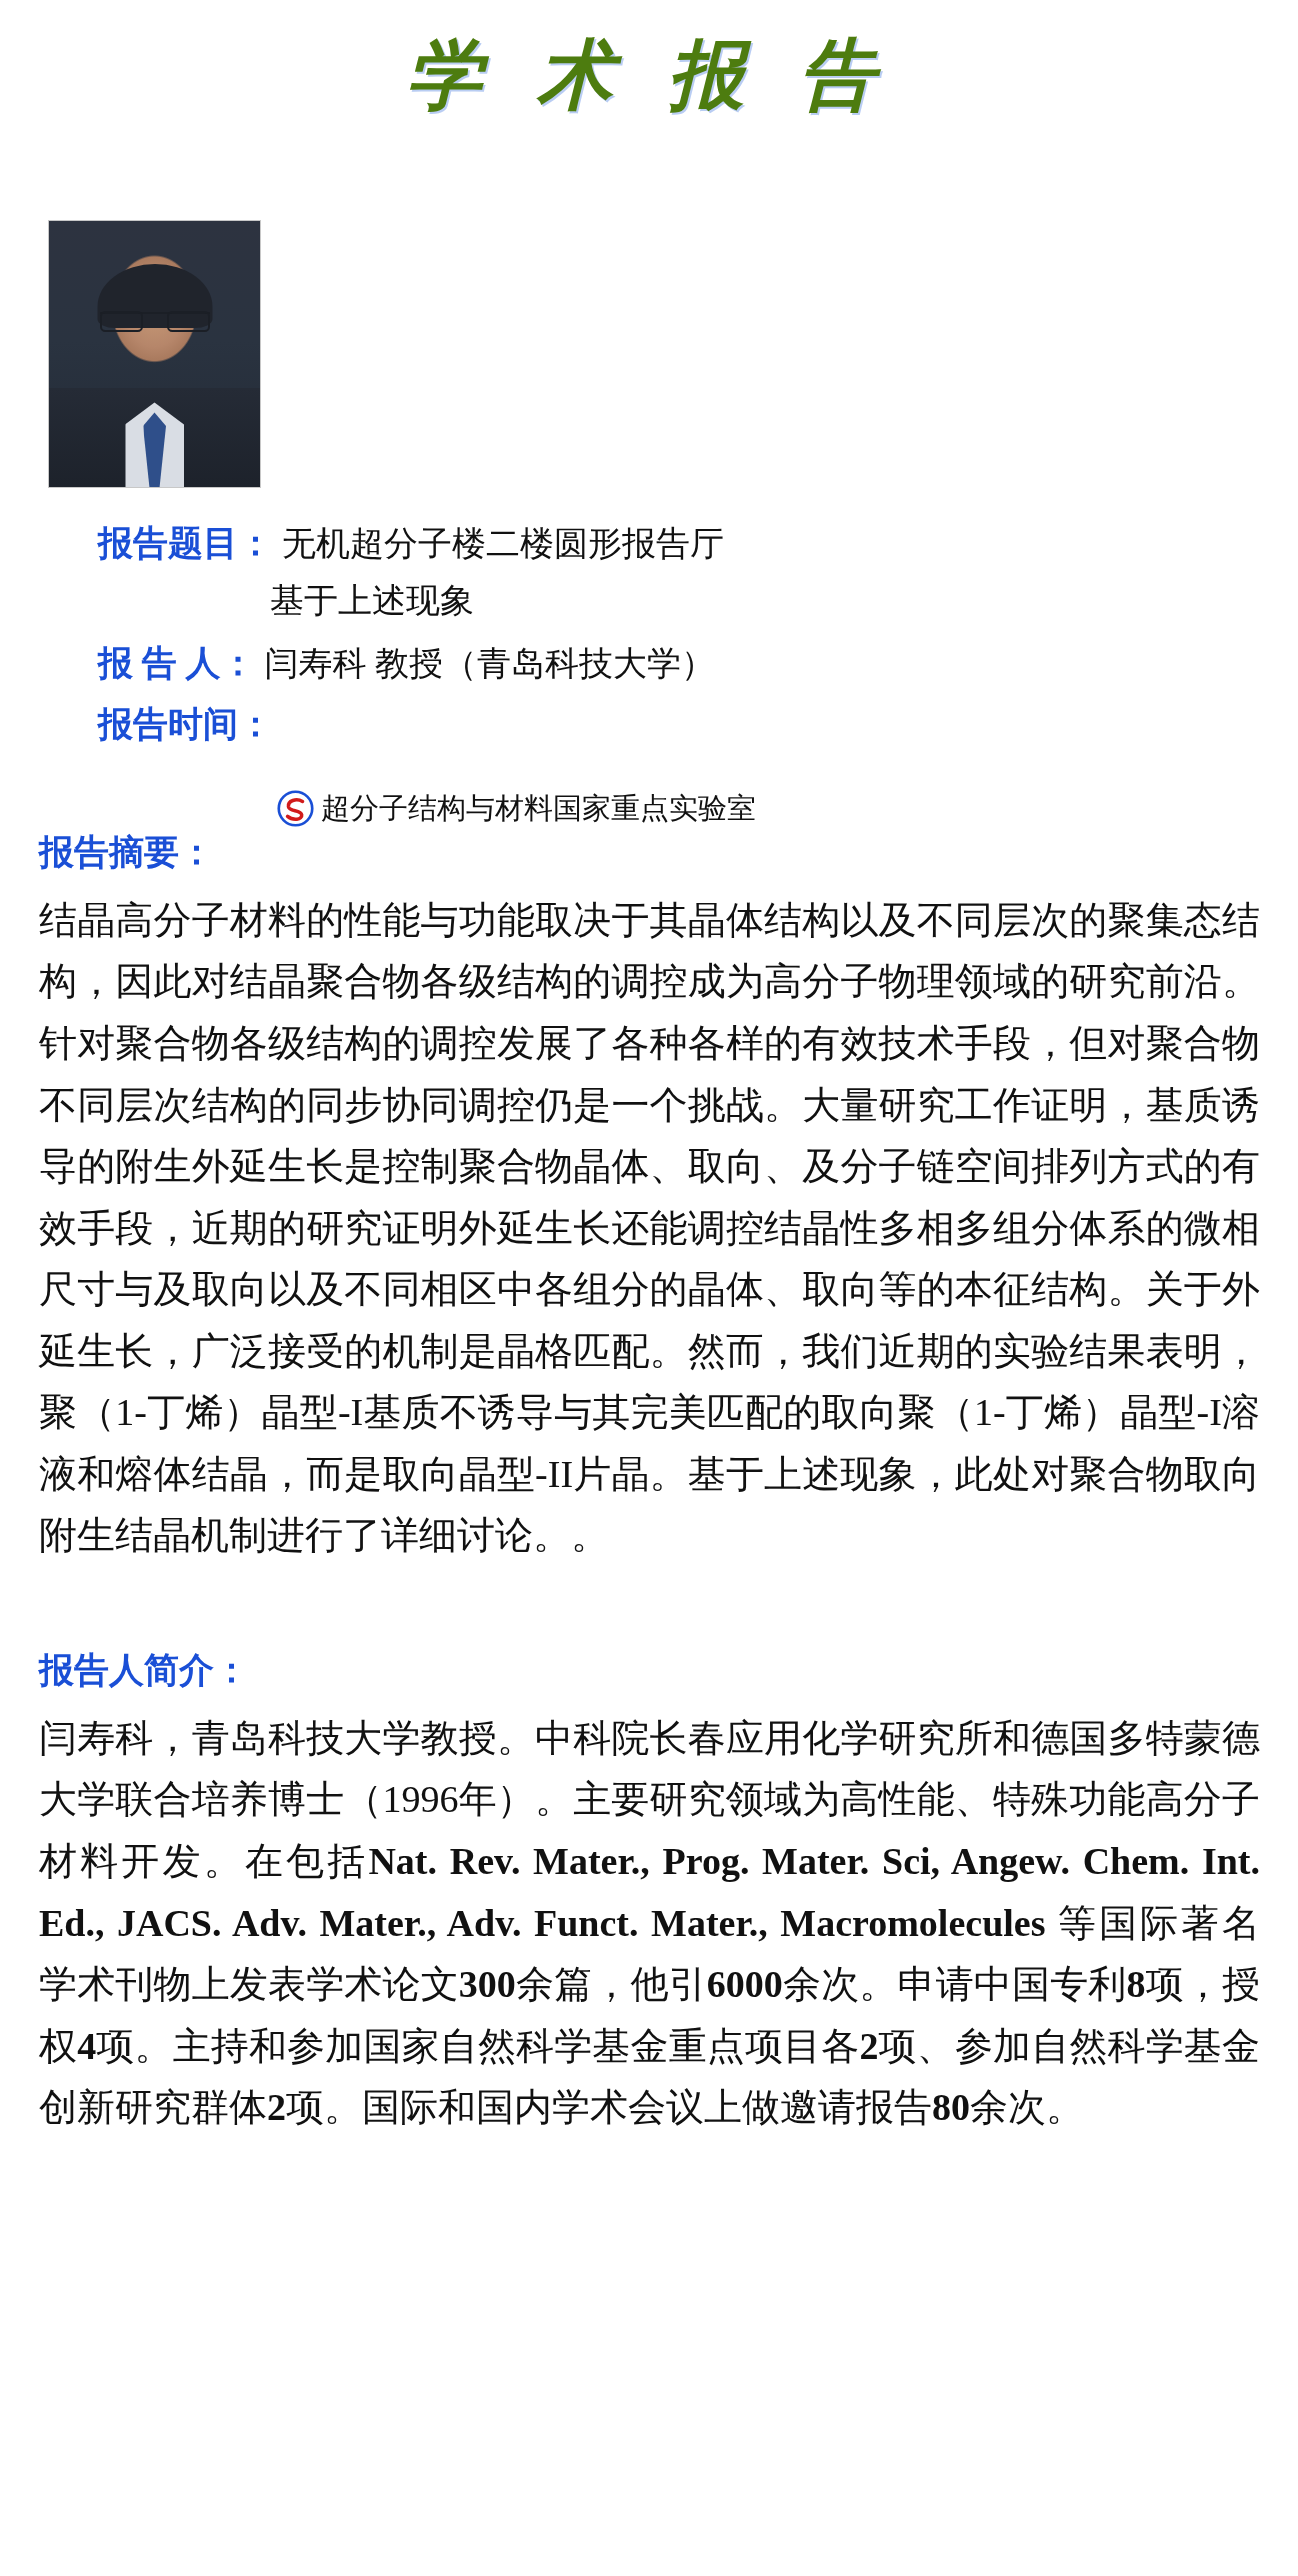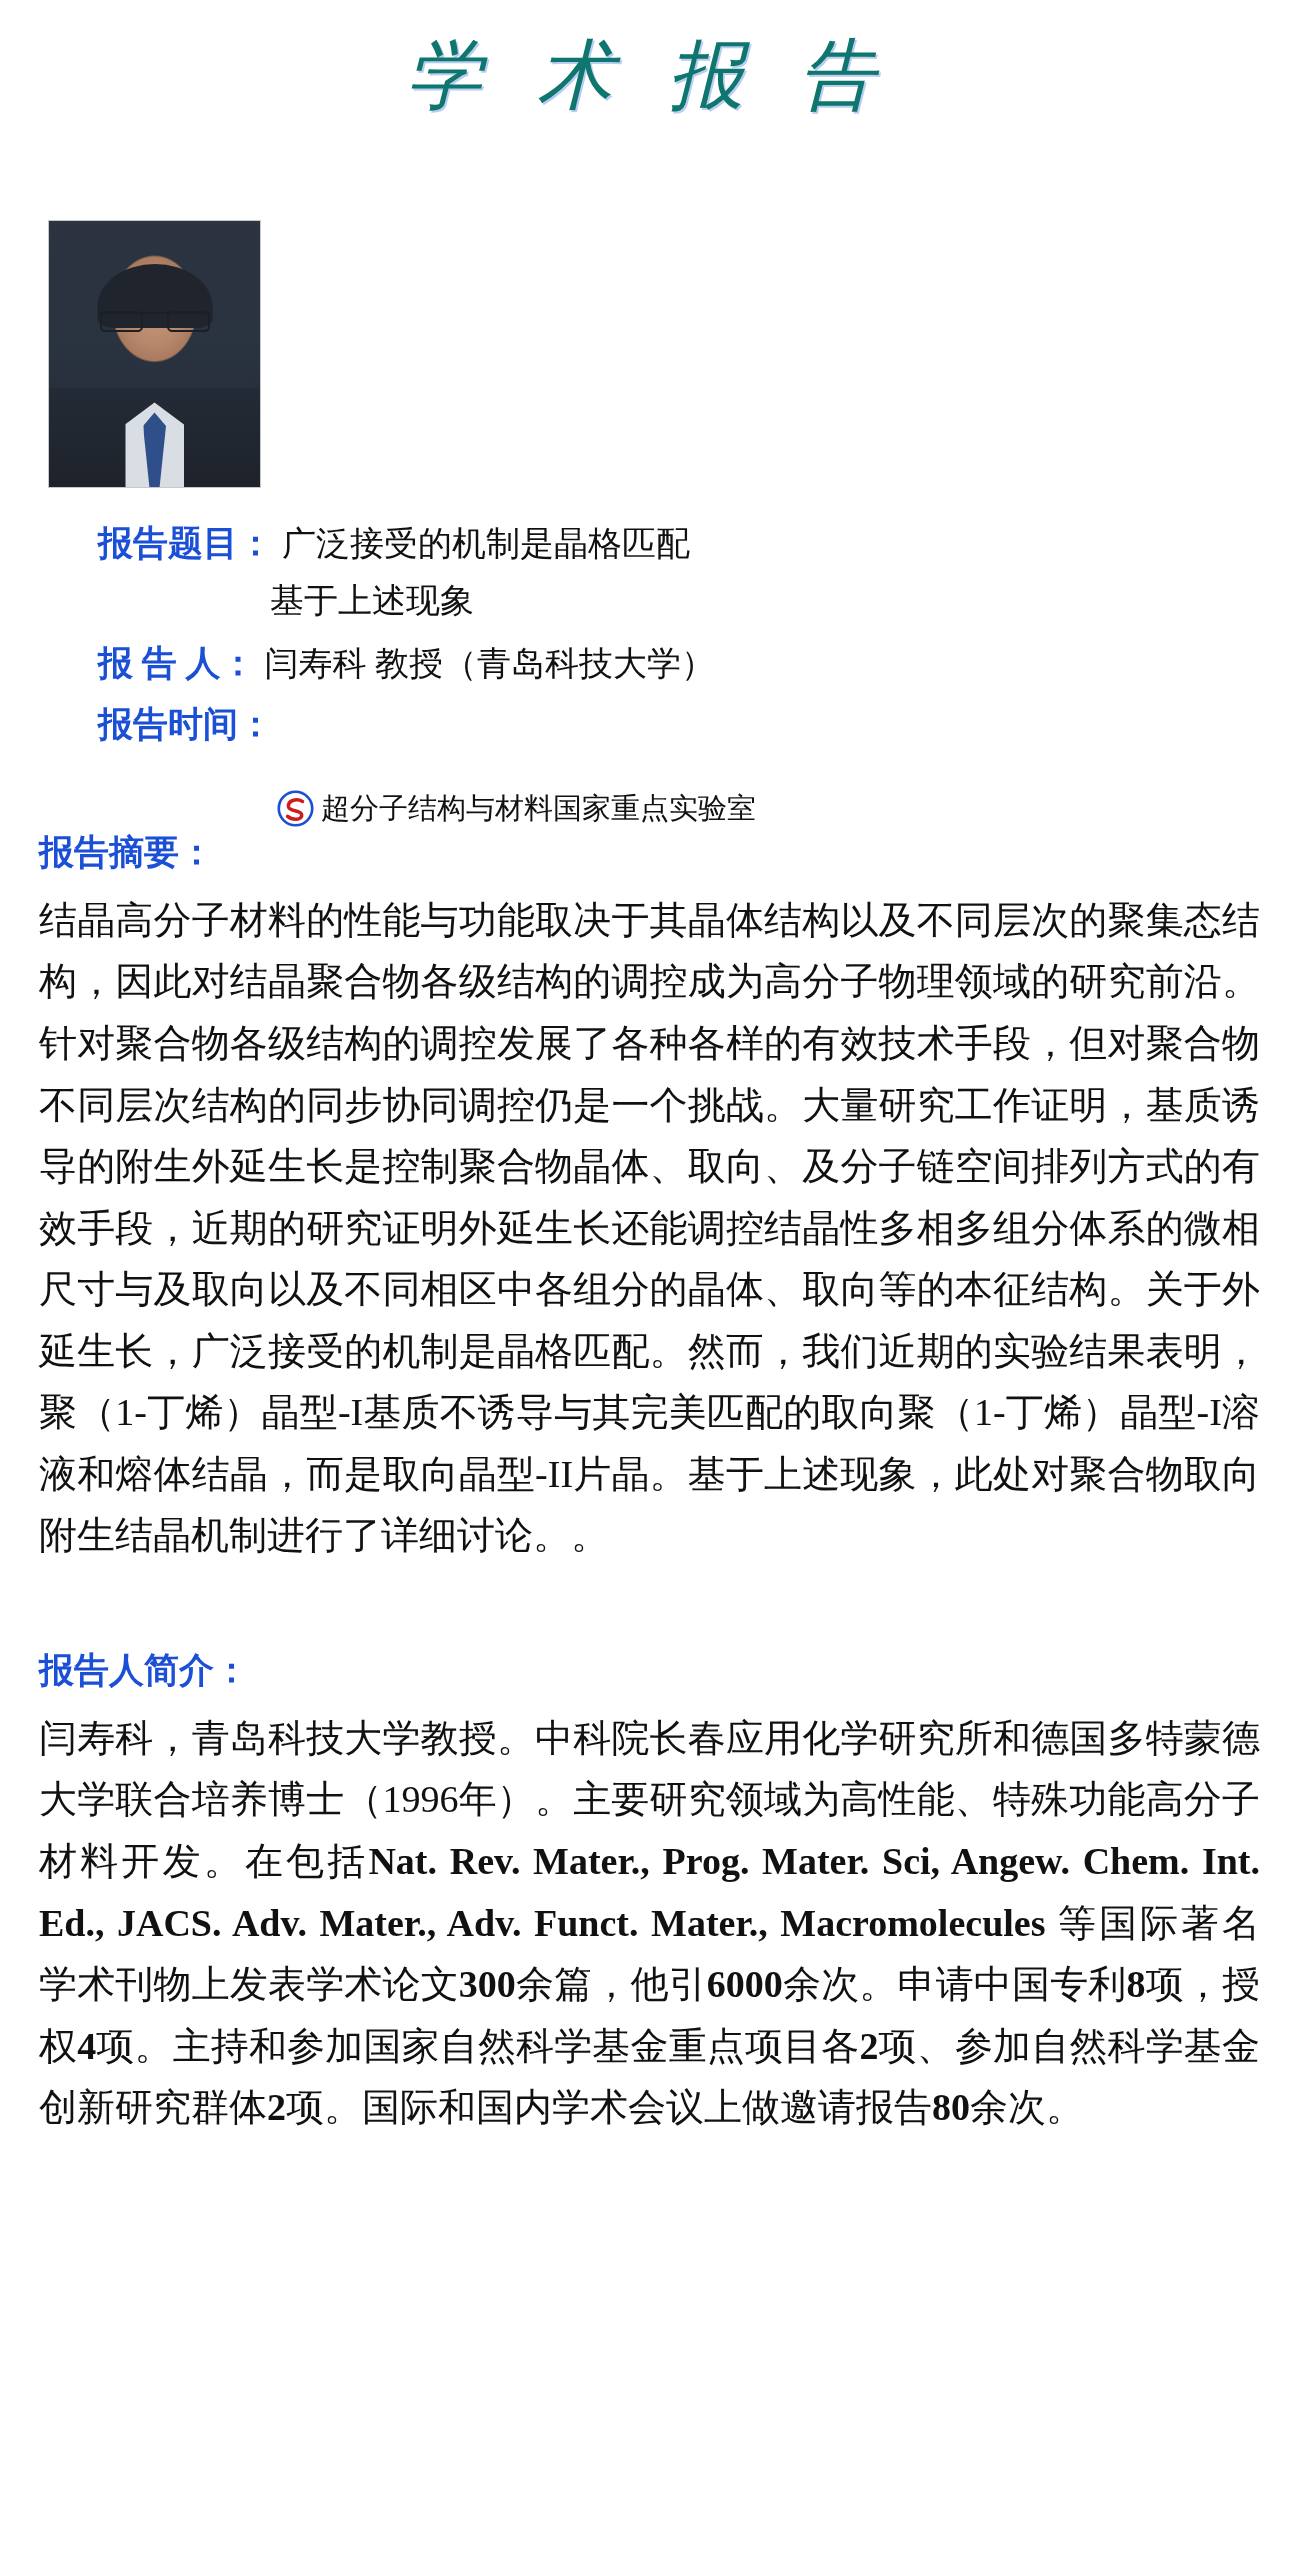--- a/index.html
+++ b/index.html
@@ -23,25 +23,25 @@
 
   
   .title-wrap {
     text-align: center;
     padding-top: 25px;
     padding-bottom: 16px;
   }
   .main-title {
     display: inline-block;
     font-family: "Liberation Serif", "DejaVu Serif", serif;
-    font-weight: normal;
+    font-weight: bold;
     font-style: italic;
     font-size: 76px;
     letter-spacing: 18px;
-    color: #0f766e;
+    color: #4d7c0f;
     text-shadow: 1.8px 1.8px 0 #b9cdf3;
   }
 
   
   .info-block {
     display: flex;
     align-items: flex-start;
     padding: 12.4px 0 0 0;
     flex-direction: column;
   }
@@ -207,21 +207,21 @@
       <div class="glasses"></div>
       <div class="suit"></div>
       <div class="shirt"></div>
       <div class="tie"></div>
     </div>
 
     <div class="info-lines">
 
       <div class="info-row">
         <span class="info-label">报告题目：</span>
-        <span class="info-value">广泛接受的机制是晶格匹配</span>
+        <span class="info-value">无机超分子楼二楼圆形报告厅</span>
       </div>
       <div class="info-value cont">基于上述现象</div>
 
       <div class="info-row">
         <span class="info-label">报 告 人：</span>
         <span class="info-value">闫寿科 教授（青岛科技大学）</span>
       </div>
 
       <div class="info-row">
         <span class="info-label">报告时间：</span>

